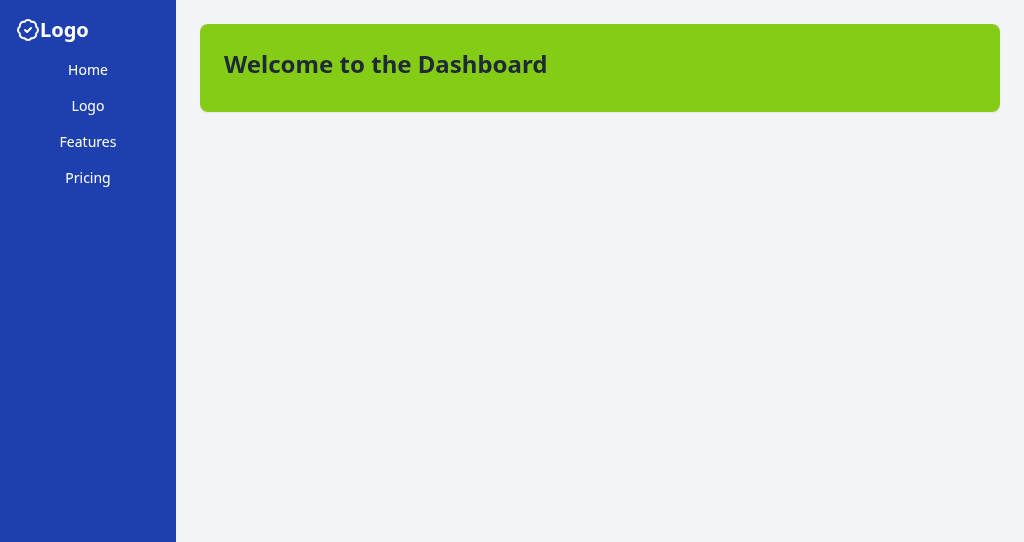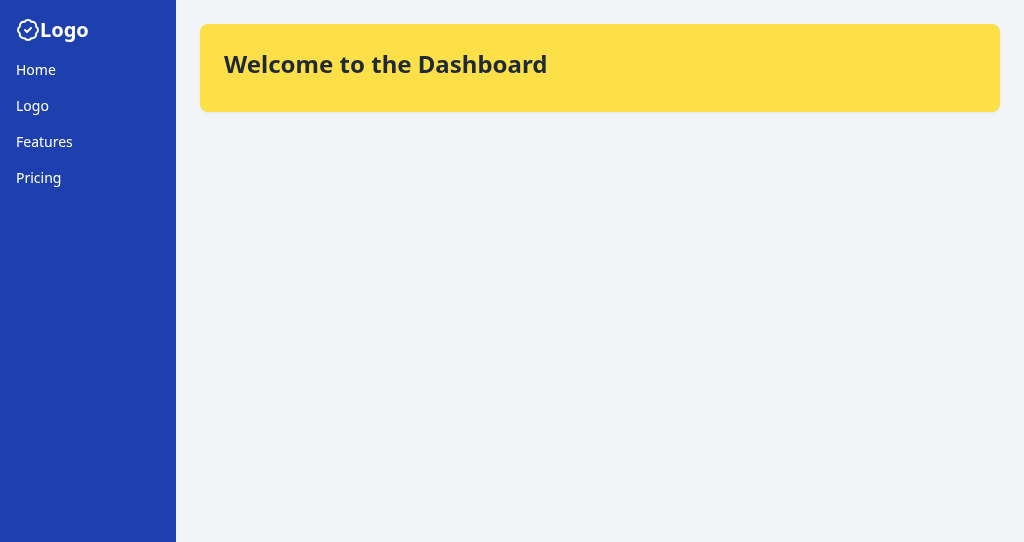--- a/index.html
+++ b/index.html
@@ -46,27 +46,28 @@
       display: flex;
       flex-direction: column;
       gap: 16px;
     }
     .nav-item {
       color: #ffffff;
       text-decoration: none;
       font-size: 14px;
       line-height: 20px;
       cursor: pointer;
+      text-align: center;
     }
     .main {
       flex: 1;
       padding: 24px;
     }
     .content-card {
-      background-color: #fde047;
+      background-color: #84cc16;
       border-radius: 8px;
       box-shadow: 0 1px 2px 0 rgba(0,0,0,0.05);
       padding: 24px;
     }
     .content-title {
       font-size: 24px;
       line-height: 32px;
       font-weight: 700;
       color: #1f2937;
       margin-bottom: 8px;

